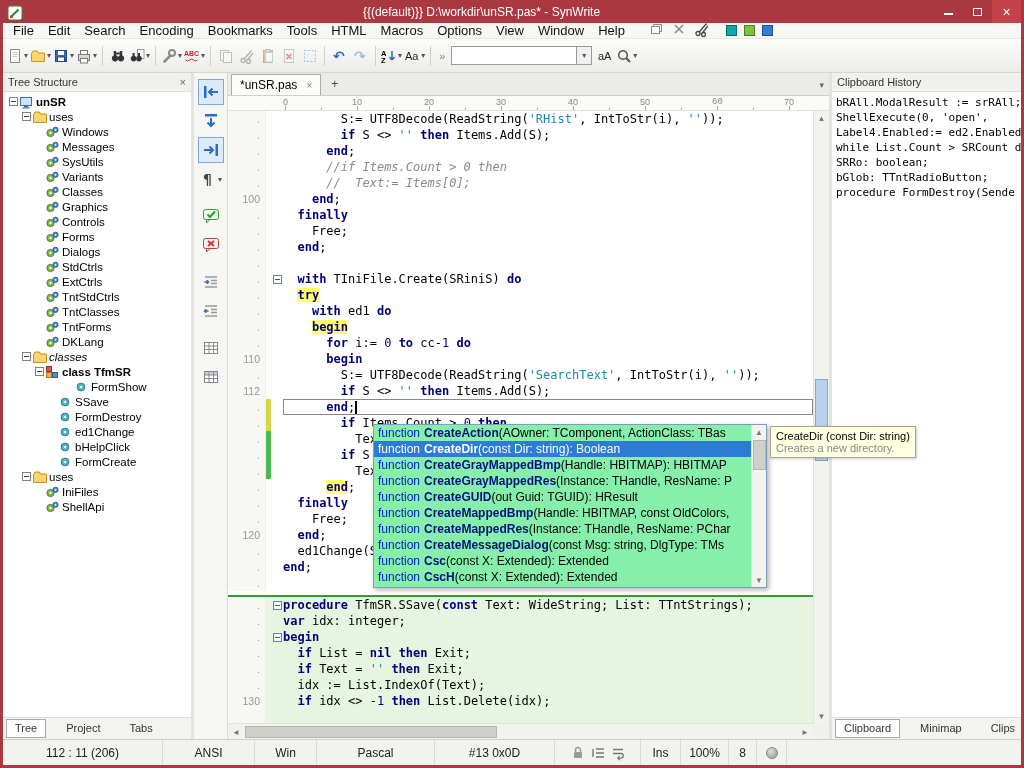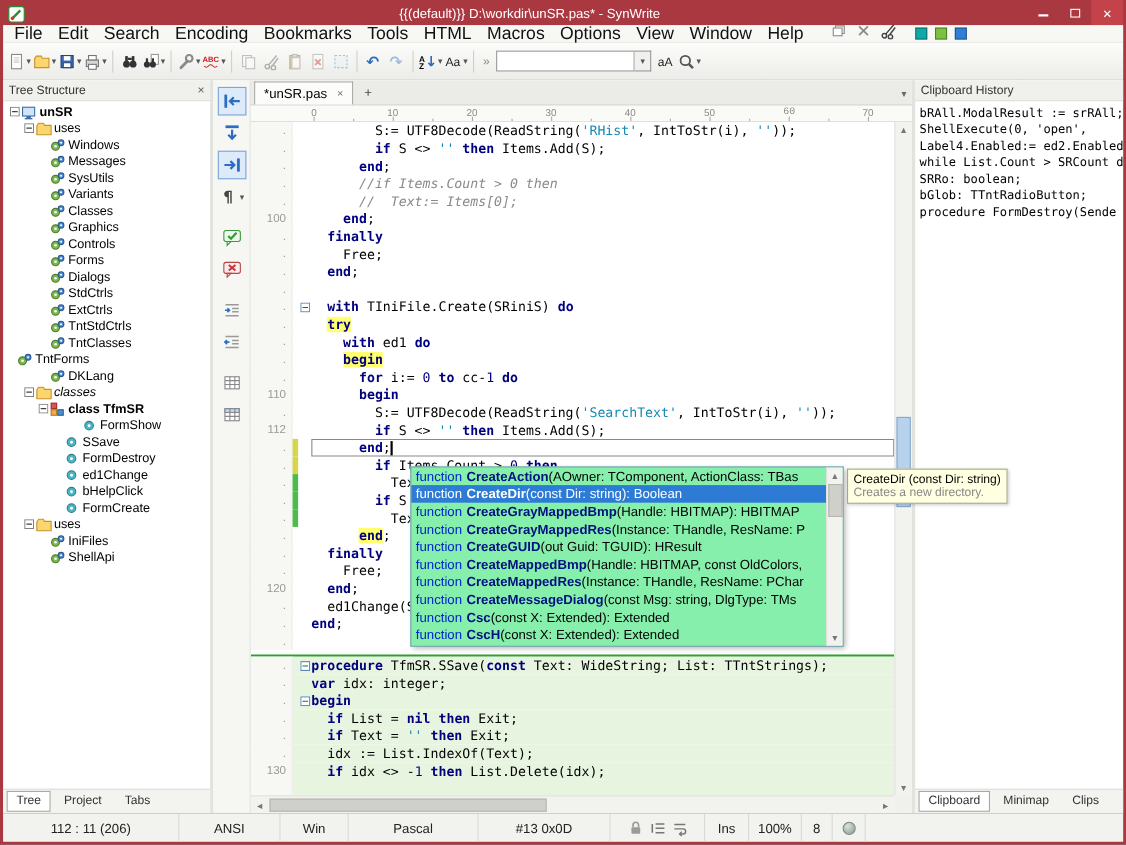--- a/index.html
+++ b/index.html
@@ -9,21 +9,21 @@
 .titlebar{height:23px;display:flex;align-items:center;color:#fff;font-size:12px;flex:none}
 .app-icon{width:16px;height:16px;margin:2px 6px 0 4px}
 .title{flex:1;text-align:center;white-space:nowrap;overflow:hidden}
 .winbtns{display:flex;height:100%}
 .wbtn{width:29px;display:flex;align-items:center;justify-content:center;color:#fff}
 .wbtn.close{background:#C4434B}
 .min-glyph{width:9px;height:2px;background:#fff;margin-top:4px}
 .max-glyph{width:9px;height:8px;border:1px solid #fff}
 .close-glyph{font-size:14px;line-height:1}
 .chrome{background:#fff;flex:1;display:flex;flex-direction:column;min-height:0}
-.menubar{height:16px;background:#F7F7F4;display:flex;align-items:center;font-size:16px;padding-left:3px;border-bottom:1px solid #E8E8E5;flex:none}
+.menubar{height:16px;background:#F7F7F4;display:flex;align-items:center;font-size:13px;padding-left:3px;border-bottom:1px solid #E8E8E5;flex:none}
 .menu-item{padding:4px 7px;color:#111}
 .mb-icons{display:flex;align-items:center;margin-left:16px;gap:7px}
 .sq{width:11px;height:11px;border:1px solid rgba(0,0,0,.35)}
 .toolbar{height:34px;background:linear-gradient(#FCFCFA,#ECECE9);border-bottom:1px solid #D6D6D3;display:flex;align-items:center;padding:0 3px;flex:none}
 .tbtn{height:26px;min-width:21px;display:flex;align-items:center;justify-content:center;padding:0 1px}
 .tbtn.dis{opacity:.42}
 .drop{font-size:8px;color:#555;margin-left:1px}
 .tsep{width:1px;height:20px;background:#CFCFCC;margin:0 4px;flex:none}
 .chevron{color:#888;font-size:11px;margin:0 4px}
 .searchbox{display:flex;align-items:center;margin:0 2px}
@@ -33,21 +33,21 @@
 .lpanel{width:191px;border-right:3px solid #E2E2DF;display:flex;flex-direction:column;background:#fff;flex:none}
 .rpanel{width:192px;border-left:3px solid #E2E2DF;display:flex;flex-direction:column;background:#fff;flex:none}
 .phead{height:19px;background:#F0F0ED;border-bottom:1px solid #DFDFDB;display:flex;align-items:center;font-size:11px;color:#333;padding:0 5px;flex:none}
 .phead .px{margin-left:auto;color:#666;font-size:11px}
 .tree{flex:1;overflow:hidden;padding-top:2px}
 .trow{height:15px;display:flex;align-items:center;font-size:11.5px;white-space:nowrap}
 .trow.b{font-weight:bold}.trow.i{font-style:italic}
 .texp{width:12px;display:inline-flex;justify-content:center;flex:none}
 .ticon{width:16px;display:inline-flex;flex:none}
 .tlabel{margin-left:1px}
-.ptabs{height:22px;display:flex;align-items:center;padding:0 3px;background:#F3F3F0;border-top:1px solid #DDDDD9;flex:none;gap:3px}
+.ptabs{height:22px;display:flex;align-items:center;padding:0 3px;background:#F3F3F0;border-top:1px solid #DDDDD9;flex:none;gap:11px}
 .ptab{font-size:11px;padding:2px 8px 3px;color:#333;border:1px solid transparent}
 .ptab.active{background:#fff;border:1px solid #A8A8A4}
 .vtoolbar{width:34px;border-right:1px solid #D9D9D6;background:#F6F6F3;display:flex;flex-direction:column;align-items:center;padding-top:6px;gap:3px;flex:none}
 .vbtn{width:26px;height:26px;display:flex;align-items:center;justify-content:center;border:1px solid transparent;flex:none}
 .vbtn.sel{border:1px solid #7EA6D8;background:#DDEAF9}
 .ecol{flex:1;display:flex;flex-direction:column;min-width:0;background:#fff}
 .tabbar{height:23px;background:#EBEBE8;border-bottom:1px solid #CFCFCB;display:flex;align-items:flex-end;padding-left:3px;position:relative;flex:none}
 .etab{height:21px;background:#FCFCFA;border:1px solid #ABABA7;border-bottom:none;display:flex;align-items:center;padding:0 8px;font-size:12px;gap:9px}
 .etab .tx{color:#777;font-size:10px}
 .plusbtn{width:17px;height:16px;margin:0 0 3px 5px;display:flex;align-items:center;justify-content:center;font-size:12px;color:#444}
@@ -570,21 +570,21 @@
                   <svg width="14" height="14" viewBox="0 0 14 14" xmlns="http://www.w3.org/2000/svg">
                     <circle cx="5.5" cy="8" r="3.6" fill="#7CB84D" stroke="#4E7D2B"></circle>
                     <circle cx="5.5" cy="8" r="1.2" fill="#fff"></circle>
                     <circle cx="10.5" cy="4.8" r="2.6" fill="#4E8FD0" stroke="#2D5C92"></circle>
                     <circle cx="10.5" cy="4.8" r="0.9" fill="#fff"></circle>
                   </svg>
                 </span>
               </span>
               <span class="tlabel">TntClasses</span>
             </div>
-            <div class="trow" style="">
+            <div class="trow" style="padding-left: 30px;">
               <span class="texp"></span>
               <span class="ticon">
                 <span class="svgic">
                   <svg width="14" height="14" viewBox="0 0 14 14" xmlns="http://www.w3.org/2000/svg">
                     <circle cx="5.5" cy="8" r="3.6" fill="#7CB84D" stroke="#4E7D2B"></circle>
                     <circle cx="5.5" cy="8" r="1.2" fill="#fff"></circle>
                     <circle cx="10.5" cy="4.8" r="2.6" fill="#4E8FD0" stroke="#2D5C92"></circle>
                     <circle cx="10.5" cy="4.8" r="0.9" fill="#fff"></circle>
                   </svg>
                 </span>

